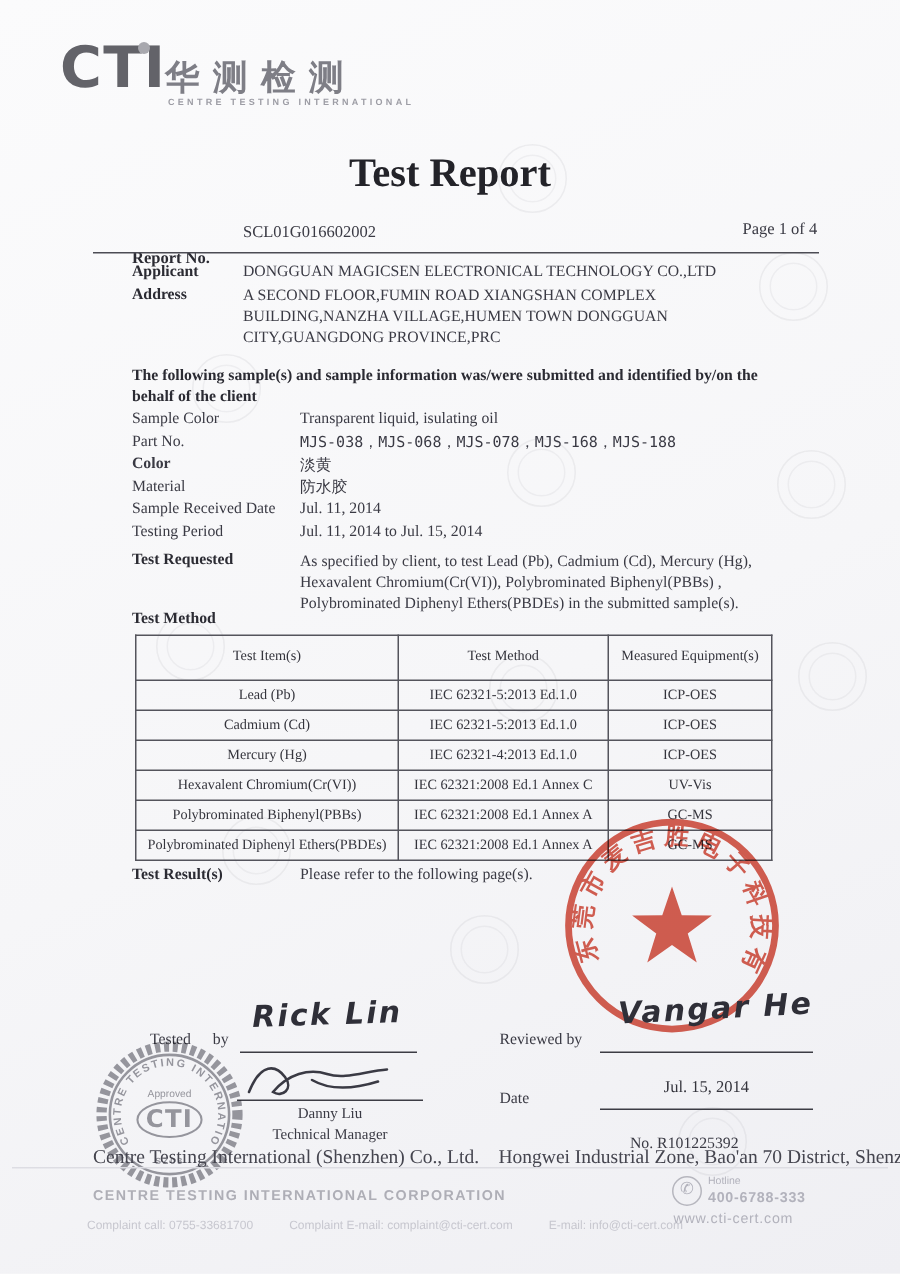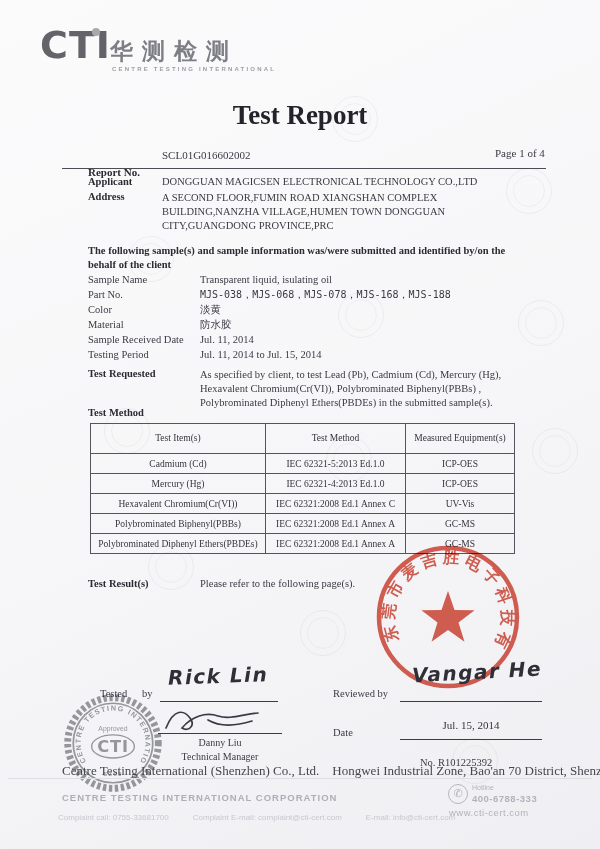--- a/index.html
+++ b/index.html
@@ -103,27 +103,27 @@
   <div class="abs row-label" style="left:88px;top:176px;">Applicant</div>
   <div class="abs row-val" style="left:162px;top:176px;">DONGGUAN MAGICSEN ELECTRONICAL TECHNOLOGY CO.,LTD</div>
   <div class="abs row-label" style="left:88px;top:191px;">Address</div>
   <div class="abs row-val lh" style="left:162px;top:205px;">BUILDING,NANZHA VILLAGE,HUMEN TOWN DONGGUAN</div>
   <div class="abs row-val lh" style="left:162px;top:191px;">A SECOND FLOOR,FUMIN ROAD XIANGSHAN COMPLEX</div>
   <div class="abs row-val lh" style="left:162px;top:219px;">CITY,GUANGDONG PROVINCE,PRC</div>
 
   <div class="abs row-label" style="left:88px;top:245px;">The following sample(s) and sample information was/were submitted and identified by/on the</div>
   <div class="abs row-label" style="left:88px;top:259px;text-align:right;">behalf of the client</div>
 
-  <div class="abs row-val" style="left:88px;top:274px;font-weight:400;">Sample Name</div>
+  <div class="abs row-val" style="left:88px;top:274px;font-weight:400;">Sample Color</div>
   <div class="abs row-val" style="left:200px;top:274px;">Transparent liquid, isulating oil</div>
 
   <div class="abs row-val" style="left:88px;top:289px;font-weight:400;">Part No.</div>
   <div class="abs" style="left:200px;top:288px;font-size:10px;font-family:'DejaVu Sans Mono',monospace;color:#3a3a44;">MJS-038，MJS-068，MJS-078，MJS-168，MJS-188</div>
 
-  <div class="abs row-val" style="left:88px;top:304px;font-weight:400;">Color</div>
+  <div class="abs row-val" style="left:88px;top:304px;font-weight:700;">Color</div>
   <div class="abs row-val" style="left:200px;top:303px;">淡黄</div>
 
   <div class="abs row-val" style="left:88px;top:319px;font-weight:400;">Material</div>
   <div class="abs row-val" style="left:200px;top:318px;">防水胶</div>
 
   <div class="abs row-val" style="left:88px;top:334px;font-weight:400;">Sample Received Date</div>
   <div class="abs row-val" style="left:200px;top:334px;">Jul. 11, 2014</div>
 
   <div class="abs row-val" style="left:88px;top:349px;font-weight:400;">Testing Period</div>
   <div class="abs row-val" style="left:200px;top:349px;">Jul. 11, 2014 to Jul. 15, 2014</div>
@@ -140,20 +140,25 @@
       <colgroup>
           <col style="width:175px">
           <col style="width:140px">
           <col style="width:109px">
         </colgroup>
       <tbody>
           <tr>
         <th>Test Item(s)</th>
         <th>Test Method</th>
         <th>Measured Equipment(s)</th>
+      </tr>
+      <tr>
+        <td>Lead (Pb)</td>
+        <td>IEC 62321-5:2013 Ed.1.0</td>
+        <td>ICP-OES</td>
       </tr>
       <tr>
         <td>Cadmium (Cd)</td>
         <td>IEC 62321-5:2013 Ed.1.0</td>
         <td>ICP-OES</td>
       </tr>
       <tr>
         <td>Mercury (Hg)</td>
         <td>IEC 62321-4:2013 Ed.1.0</td>
         <td>ICP-OES</td>

